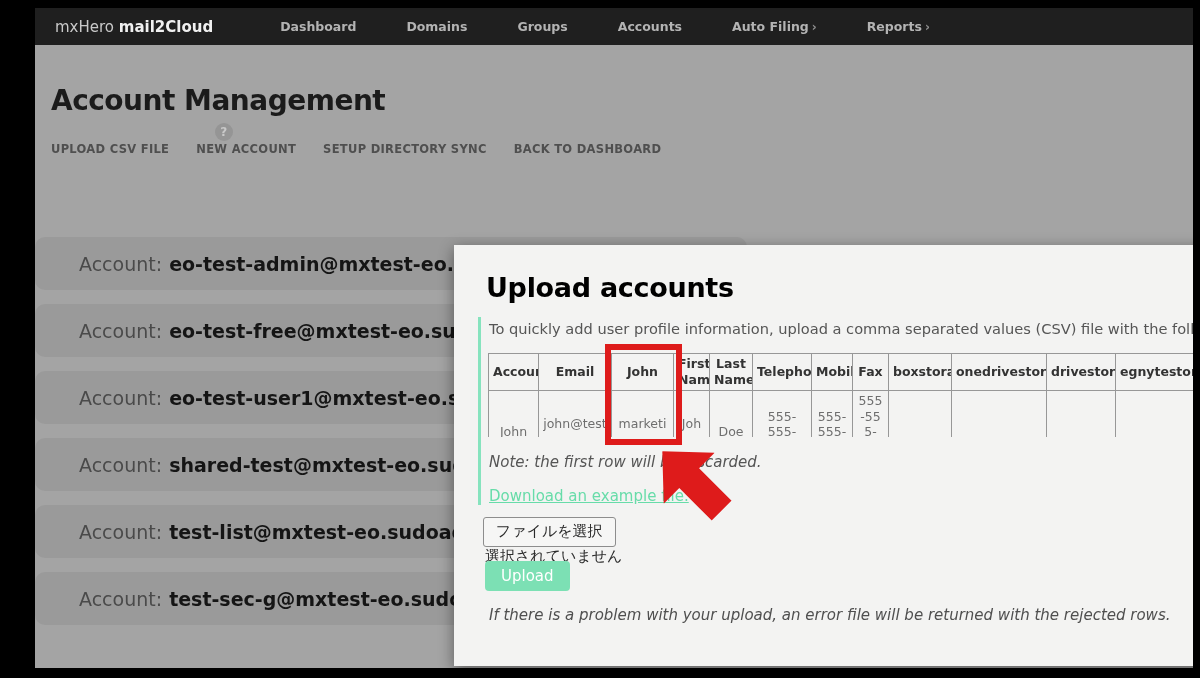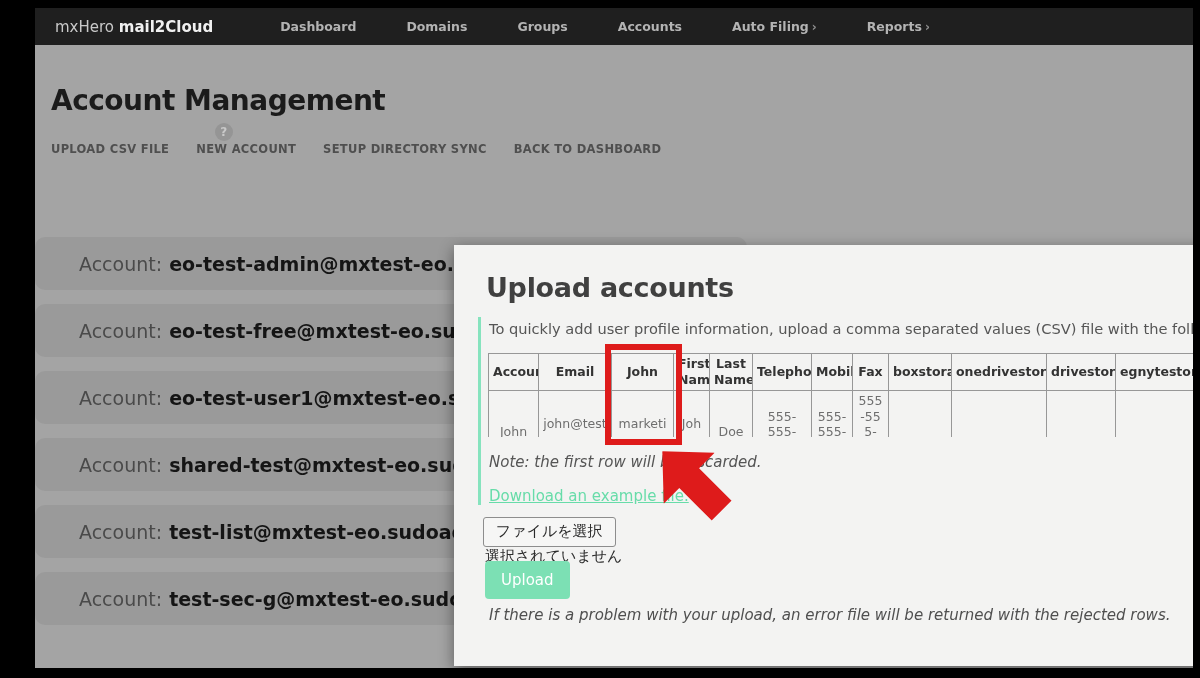--- a/index.html
+++ b/index.html
@@ -31,41 +31,41 @@
   .lock-icon svg { display:block; width:100%; height:100%; stroke:#2a2a2a; fill:none; stroke-width:1.6; }
 
   .alias-partial { position:absolute; left:727px; top:235px; display:flex; align-items:center; }
   .alias-ico { width:15px; height:15px; border:1.7px solid #2e2e2e; border-radius:50%; margin-right:8px;
                display:flex; align-items:center; justify-content:center; font-size:9px; color:#2e2e2e; }
   .alias-text { font-size:18px; font-weight:700; color:#1d1d1d; white-space:nowrap; }
 
   
   .modal { position:absolute; left:419px; top:237px; width:766px; height:421px; background:#f3f3f2;
            box-shadow:0 4px 14px rgba(0,0,0,0.45); overflow:hidden; z-index:20; }
-  .modal-title { position:absolute; left:32px; top:27px; font-size:27px; font-weight:700; color:#404040; letter-spacing:-0.3px; }
+  .modal-title { position:absolute; left:32px; top:27px; font-size:27px; font-weight:700; color:#000000; letter-spacing:-0.3px; }
   .green-bar { position:absolute; left:24px; top:72px; width:3px; height:188px; background:#86e3be; }
   .modal-intro { position:absolute; left:35px; top:75px; font-size:14.6px; color:#555; white-space:nowrap; }
 
   .csv-wrap { position:absolute; left:34px; top:108px; width:732px; height:84px; overflow:hidden; }
   table.csv { border-collapse:collapse; table-layout:fixed; width:772px; background:transparent; }
   table.csv th, table.csv td { border:1px solid #979797; text-align:center; vertical-align:middle;
                                padding:2px 4px; line-height:1.25; overflow:hidden; }
   table.csv th { font-size:12.5px; font-weight:700; color:#333; height:37px; }
   table.csv td { font-size:12.5px; color:#6e6e6e; height:45px; word-wrap:break-word; }
 
   .modal-note { position:absolute; left:35px; top:208px; font-size:15px; font-style:italic; color:#555; }
   .download-link { position:absolute; left:35px; top:242px; font-size:15px; color:#67dca9; text-decoration:underline; cursor:pointer; }
 
   .file-row { position:absolute; left:22px; top:272px; display:flex; align-items:center;flex-direction:column; }
   .file-button { border:1px solid #8d8d8d; border-radius:3px; background:#f6f6f5; padding:4px 12px 5px;
                  font-size:15px; color:#2b2b2b; cursor:pointer; white-space:nowrap;
                  font-family:"DejaVu Sans","Liberation Sans",sans-serif; }
   .file-status { margin-left:9px; font-size:15px; color:#2b2b2b; white-space:nowrap; }
 
-  .upload-btn { position:absolute; left:31px; top:316px; min-width:70px; height:38px; border:none; border-radius:4px;
+  .upload-btn { position:absolute; left:31px; top:316px; min-width:70px; height:30px; border:none; border-radius:4px;
                 background:#7ce0b4; color:#ffffff; font-size:15px; padding:0 16px; cursor:pointer;
                 font-family:"DejaVu Sans","Liberation Sans",sans-serif; }
   .modal-footnote { position:absolute; left:35px; top:361px; font-size:15px; font-style:italic; color:#4f4f4f; white-space:nowrap; }
 
   
   .hl-box { position:absolute; left:570px; top:336px; width:77px; height:101px; border:6px solid #de1b1b; z-index:40; }
   .hl-arrow { position:absolute; left:621px; top:431px; width:72px; height:84px; z-index:40; transform:rotate(-45deg); }
   .hl-arrow svg { display:block; width:100%; height:100%; }
 </style>
 </head>

